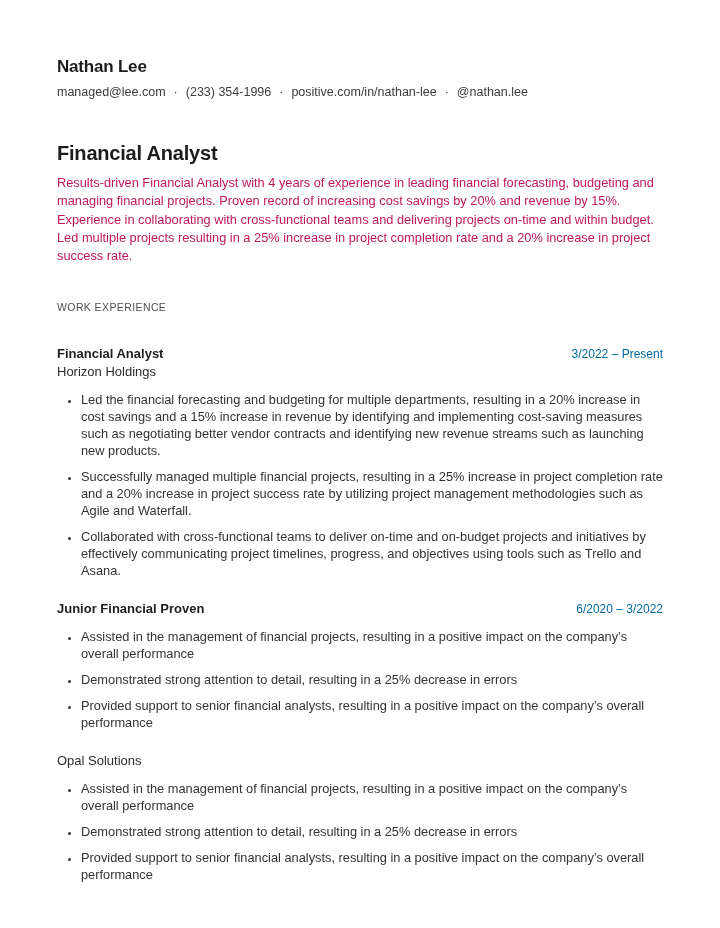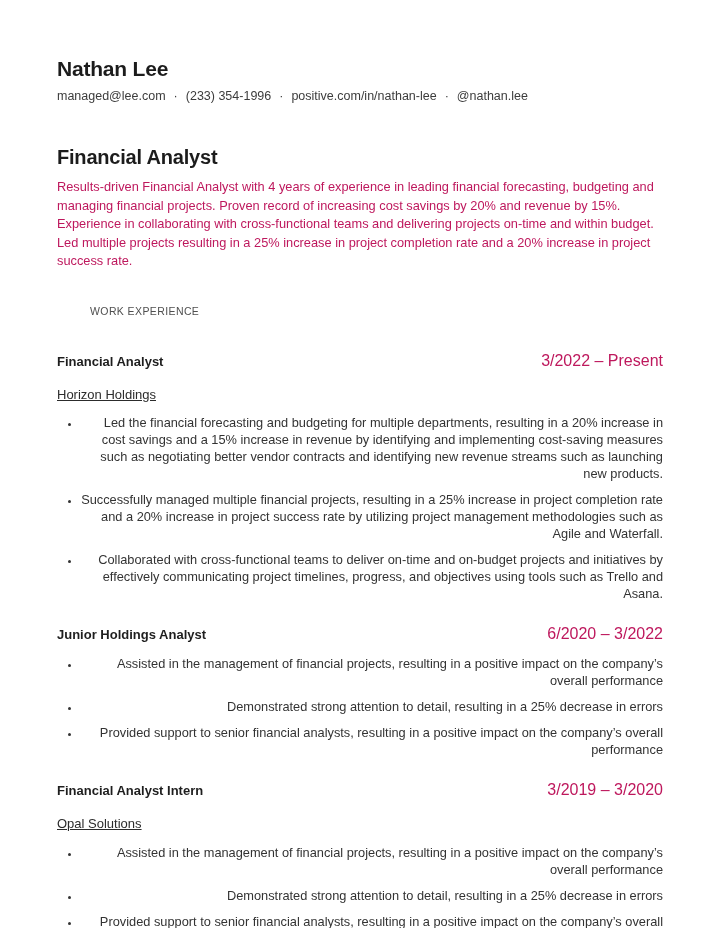--- a/index.html
+++ b/index.html
@@ -17,21 +17,21 @@
     -webkit-font-smoothing: antialiased;
   }
   .page {
     width: 720px;
     height: 928px;
     padding: 57px 57px 0 57px;
     background: #ffffff;
   }
   
   .name {
-    font-size: 21px;
+    font-size: 17px;
     font-weight: 700;
     color: #1c1c1c;
     letter-spacing: -0.2px;
     margin: 0 0 7px 0;
     line-height: 1.15;
   }
   .contact {
     font-size: 12.5px;
     color: #3c3c3c;
     line-height: 1.3;
@@ -58,61 +58,58 @@
     line-height: 18.4px;
     color: #be185d;
   }
   
   .section-label {
     margin-top: 35px;
     font-size: 10.5px;
     letter-spacing: 0.4px;
     color: #4f4f4f;
     line-height: 1.2;
-    margin-left: 33px;
   }
   .job { margin-top: 22px; }
   .job.first { margin-top: 33px; }
   .job-head {
     display: flex;
     justify-content: space-between;
     align-items: baseline;
   }
   .job-title {
     font-size: 13px;
     font-weight: 700;
     color: #1e1e1e;
     margin: 0;
     line-height: 1.25;
   }
   .job-dates {
-    font-size: 16px;
-    color: #be185d;
+    font-size: 12px;
+    color: #0369a1;
     line-height: 1.25;
     white-space: nowrap;
   }
   .job-company {
-    margin-top: 16px;
+    margin-top: 1px;
     font-size: 13px;
     color: #2c2c2c;
     line-height: 1.25;
-    text-decoration: underline;
   }
   ul.bullets {
     margin: 11px 0 0 0;
     padding: 0 0 0 24px;
     list-style: disc outside;
   }
   ul.bullets li {
     font-size: 12.8px;
     line-height: 17px;
     color: #333333;
     margin-bottom: 9px;
     padding-left: 0;
-    text-align: right;
   }
   ul.bullets li::marker {
     color: #333333;
     font-size: 11px;
   }
   ul.bullets li:last-child { margin-bottom: 0; }
 </style>
 </head>
 <body>
 
@@ -141,35 +138,31 @@
       <div class="job-company">Horizon Holdings</div>
       <ul class="bullets">
         <li>Led the financial forecasting and budgeting for multiple departments, resulting in a 20% increase in cost savings and a 15% increase in revenue by identifying and implementing cost-saving measures such as negotiating better vendor contracts and identifying new revenue streams such as launching new products.</li>
         <li>Successfully managed multiple financial projects, resulting in a 25% increase in project completion rate and a 20% increase in project success rate by utilizing project management methodologies such as Agile and Waterfall.</li>
         <li>Collaborated with cross-functional teams to deliver on-time and on-budget projects and initiatives by effectively communicating project timelines, progress, and objectives using tools such as Trello and Asana.</li>
       </ul>
     </article>
 
     <article class="job">
       <div class="job-head">
-        <h3 class="job-title">Junior Holdings Analyst</h3>
+        <h3 class="job-title">Junior Financial Proven</h3>
         <div class="job-dates">6/2020 – 3/2022</div>
       </div>
       <ul class="bullets">
         <li>Assisted in the management of financial projects, resulting in a positive impact on the company’s overall performance</li>
         <li>Demonstrated strong attention to detail, resulting in a 25% decrease in errors</li>
         <li>Provided support to senior financial analysts, resulting in a positive impact on the company’s overall performance</li>
       </ul>
     </article>
 
     <article class="job">
-      <div class="job-head">
-        <h3 class="job-title">Financial Analyst Intern</h3>
-        <div class="job-dates">3/2019 – 3/2020</div>
-      </div>
       <div class="job-company">Opal Solutions</div>
       <ul class="bullets">
         <li>Assisted in the management of financial projects, resulting in a positive impact on the company’s overall performance</li>
         <li>Demonstrated strong attention to detail, resulting in a 25% decrease in errors</li>
         <li>Provided support to senior financial analysts, resulting in a positive impact on the company’s overall performance</li>
       </ul>
     </article>
 
   </section>
 

